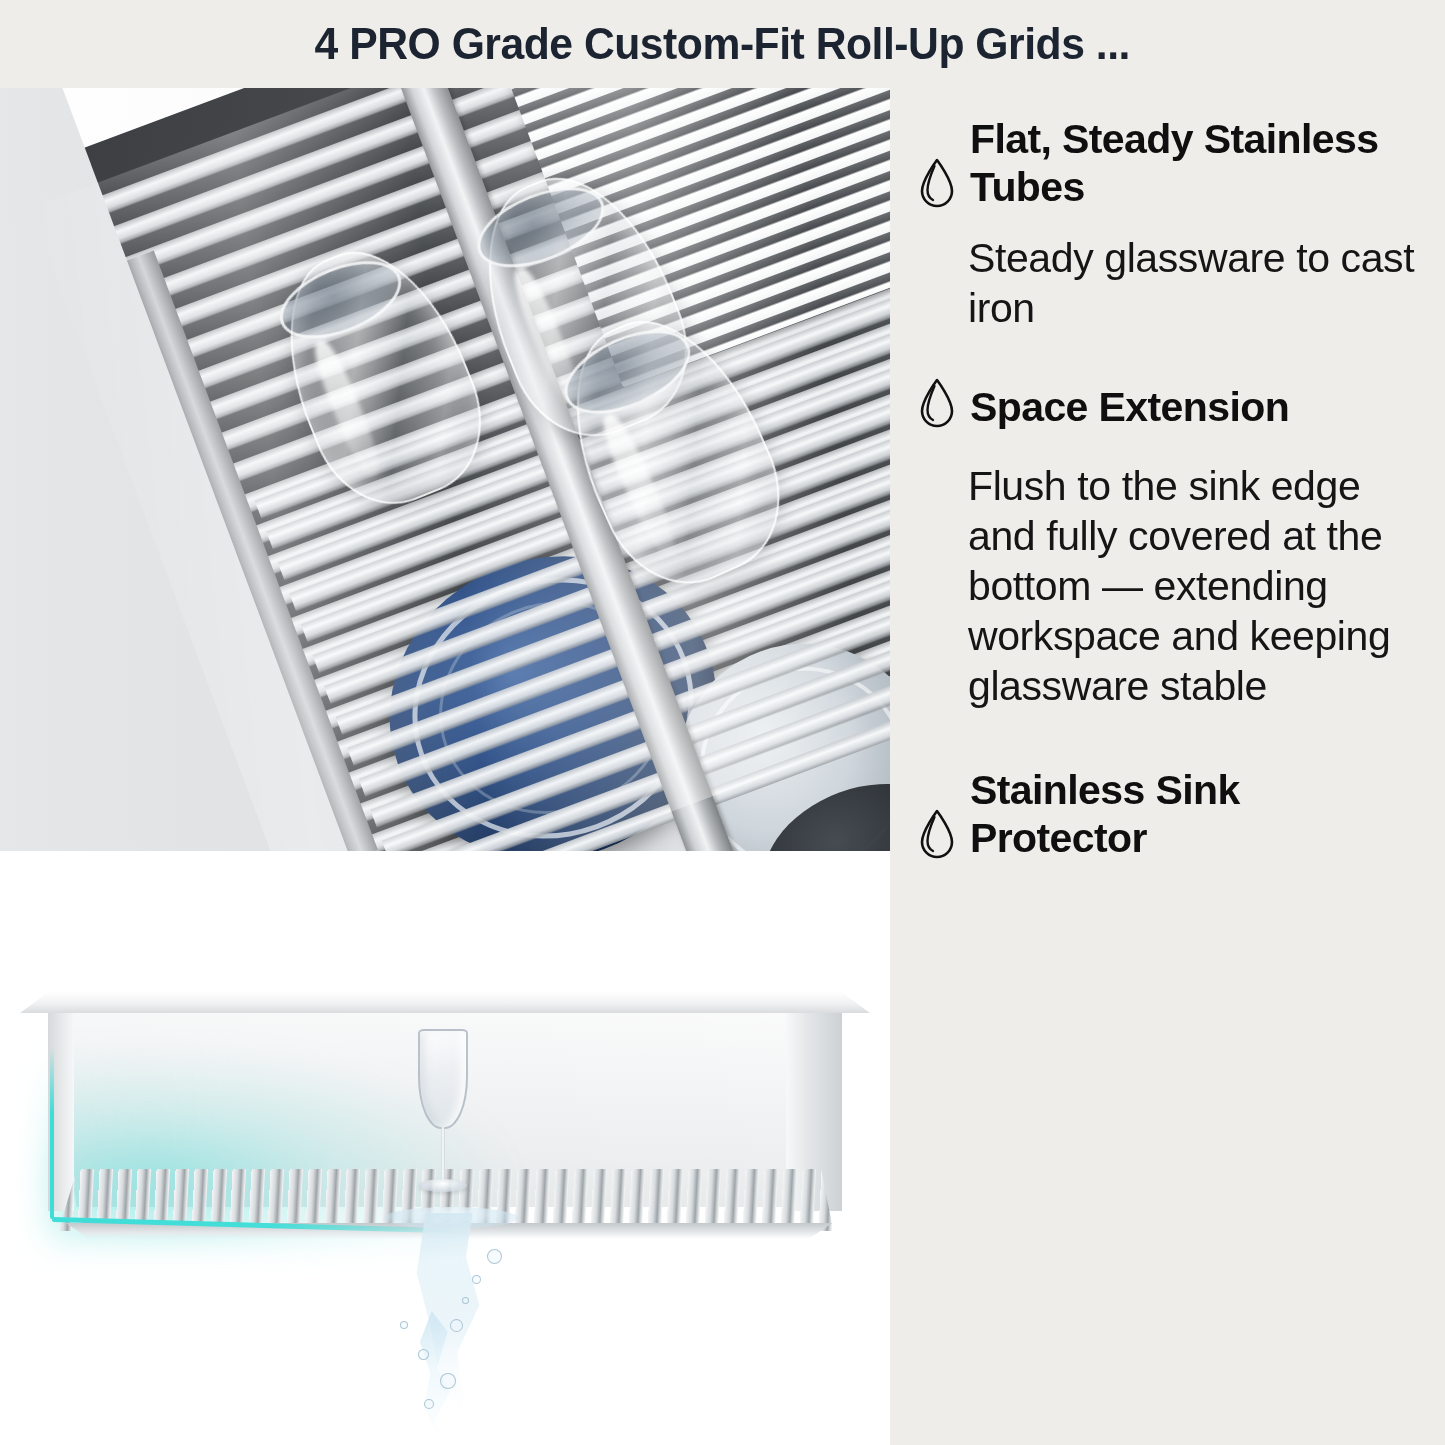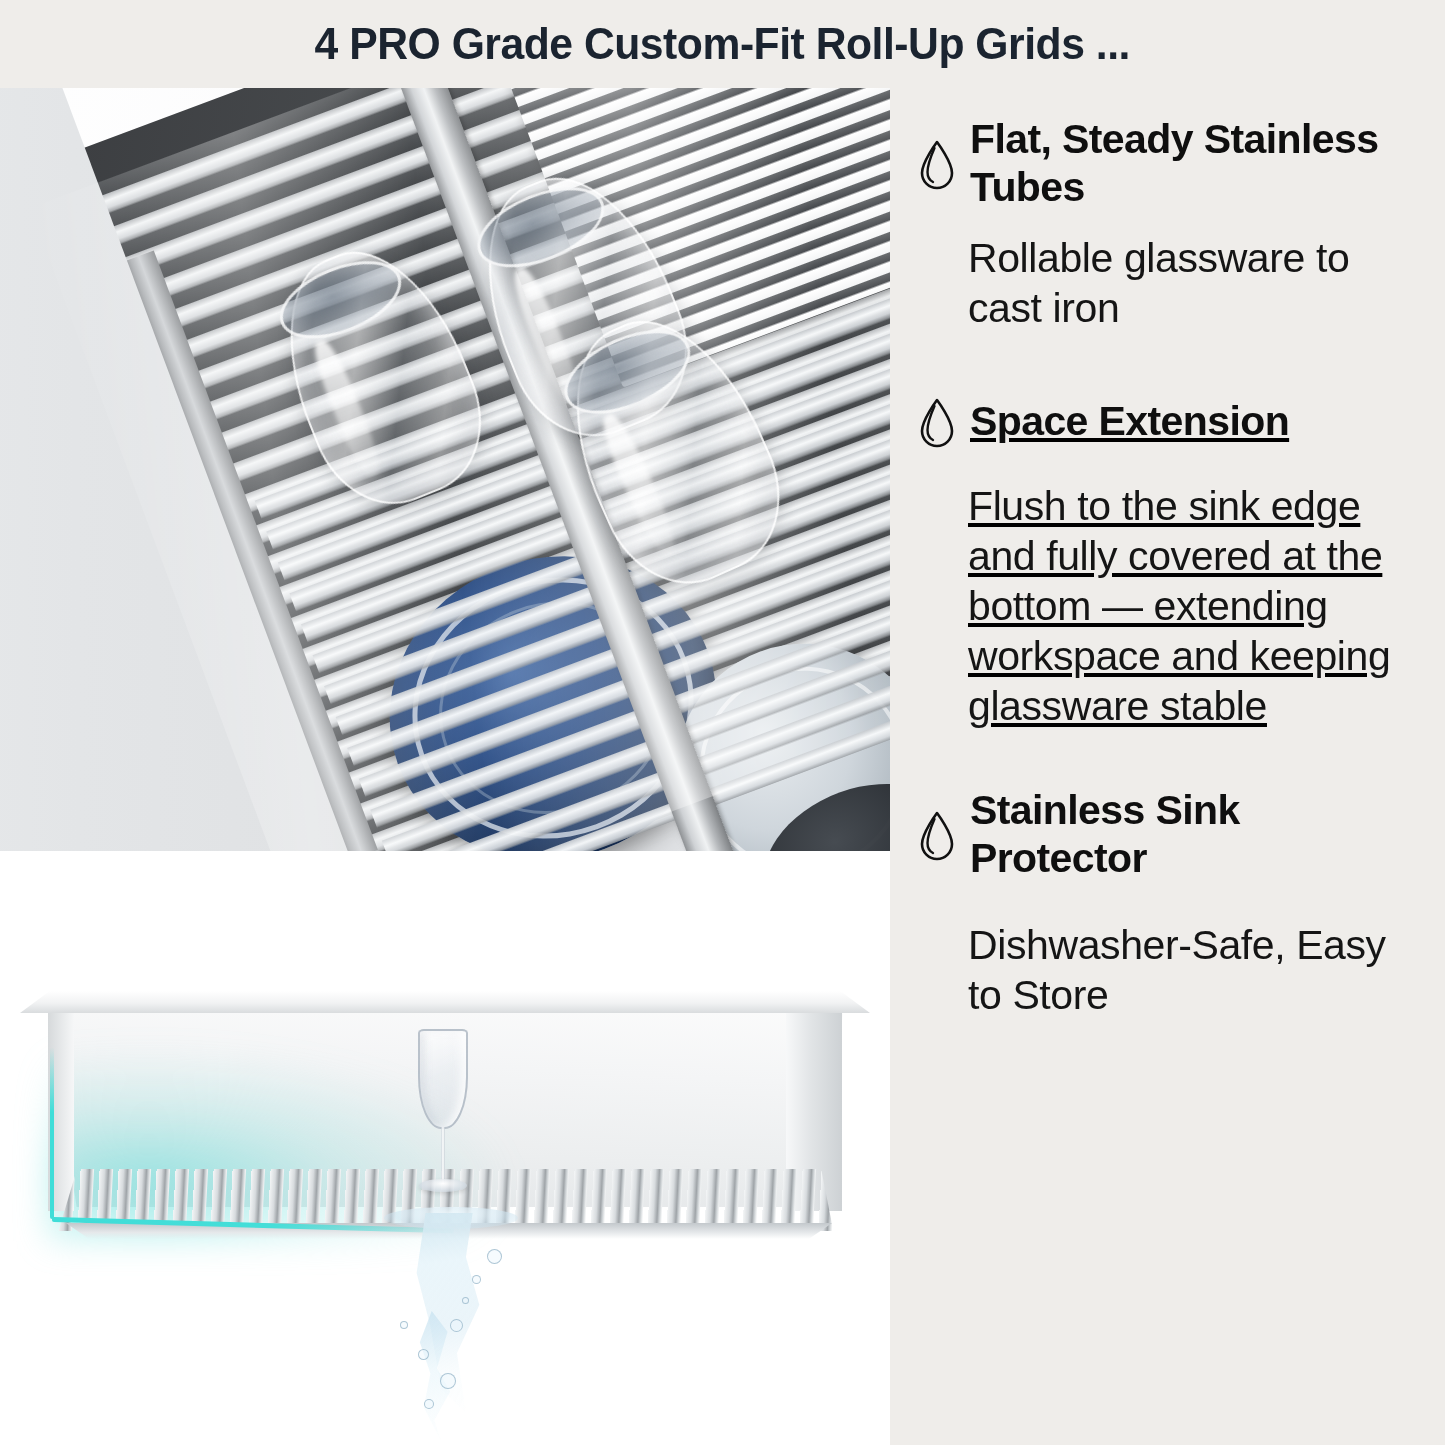--- a/index.html
+++ b/index.html
@@ -441,21 +441,21 @@
   
   #right-panel {
     position:absolute; left:890px; top:88px;
     width:555px; height:1357px;
     background:#efedea;
     padding:22px 30px 0 28px;
   }
   .feature { margin-bottom:6px; }
   .feature-head {
     display:flex;
-    align-items:center;
+    align-items:flex-end;
     gap:14px;
   }
   .droplet-icon {
     flex:0 0 auto;
     width:38px; height:54px;
     margin-top:4px;
   }
   .feature-title {
     font-family:"Liberation Sans", sans-serif;
     font-size:41px;
@@ -468,21 +468,21 @@
     font-family:"Liberation Sans", sans-serif;
     font-size:41px;
     font-weight:normal;
     line-height:1.22;
     letter-spacing:-0.4px;
     color:#151515;
     margin-left:50px;
     margin-top:22px;
   }
   #feature-0 { margin-top:6px; }
-  #feature-1 { margin-top:60px;text-decoration:underline; }
+  #feature-1 { margin-top:40px; }
   #feature-2 { margin-top:56px; }
   #feature-1 .feature-body { margin-top:30px; }
   #feature-2 .feature-body { margin-top:38px; }
 </style>
 </head>
 <body>
 
 <div id="root">
 
   <div id="title-bar">
@@ -565,21 +565,21 @@
   <div id="right-panel">
 
     <div class="feature" id="feature-0">
       <div class="feature-head">
         <svg class="droplet-icon" viewBox="0 0 38 54">
           <path d="M19 3 C19 3 4 23 4 34 a15 15 0 0 0 30 0 C34 23 19 3 19 3 Z" fill="none" stroke="#111111" stroke-width="2.6" stroke-linejoin="round"></path>
           <path d="M16.5 9 C13 17 9.5 25 9.5 33 C9.5 38 12 41.5 15 43" fill="none" stroke="#111111" stroke-width="2.4" stroke-linecap="round"></path>
         </svg>
         <div class="feature-title">Flat, Steady Stainless Tubes</div>
       </div>
-      <div class="feature-body">Rollable glassware to cast iron</div>
+      <div class="feature-body">Steady glassware to cast iron</div>
     </div>
 
     <div class="feature" id="feature-1">
       <div class="feature-head">
         <svg class="droplet-icon" viewBox="0 0 38 54">
           <path d="M19 3 C19 3 4 23 4 34 a15 15 0 0 0 30 0 C34 23 19 3 19 3 Z" fill="none" stroke="#111111" stroke-width="2.6" stroke-linejoin="round"></path>
           <path d="M16.5 9 C13 17 9.5 25 9.5 33 C9.5 38 12 41.5 15 43" fill="none" stroke="#111111" stroke-width="2.4" stroke-linecap="round"></path>
         </svg>
         <div class="feature-title">Space Extension</div>
       </div>
@@ -587,18 +587,17 @@
     </div>
 
     <div class="feature" id="feature-2">
       <div class="feature-head">
         <svg class="droplet-icon" viewBox="0 0 38 54">
           <path d="M19 3 C19 3 4 23 4 34 a15 15 0 0 0 30 0 C34 23 19 3 19 3 Z" fill="none" stroke="#111111" stroke-width="2.6" stroke-linejoin="round"></path>
           <path d="M16.5 9 C13 17 9.5 25 9.5 33 C9.5 38 12 41.5 15 43" fill="none" stroke="#111111" stroke-width="2.4" stroke-linecap="round"></path>
         </svg>
         <div class="feature-title">Stainless Sink Protector</div>
       </div>
-      <div class="feature-body">Dishwasher-Safe, Easy to Store</div>
     </div>
 
   </div>
 
 </div>
 
 </body></html>

